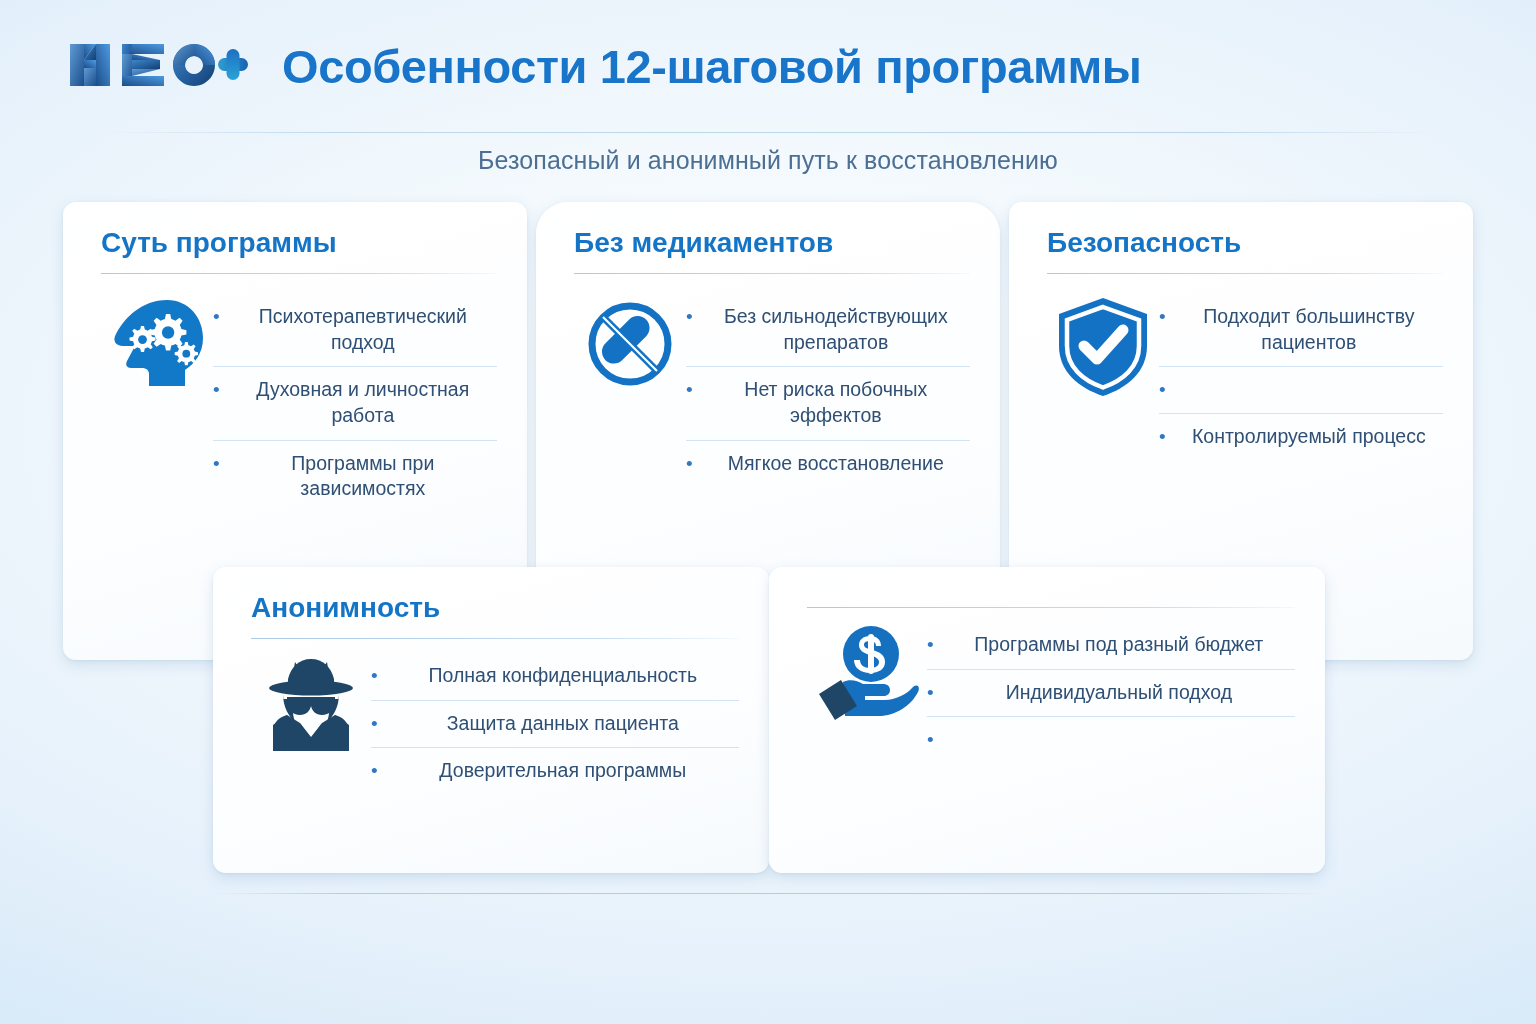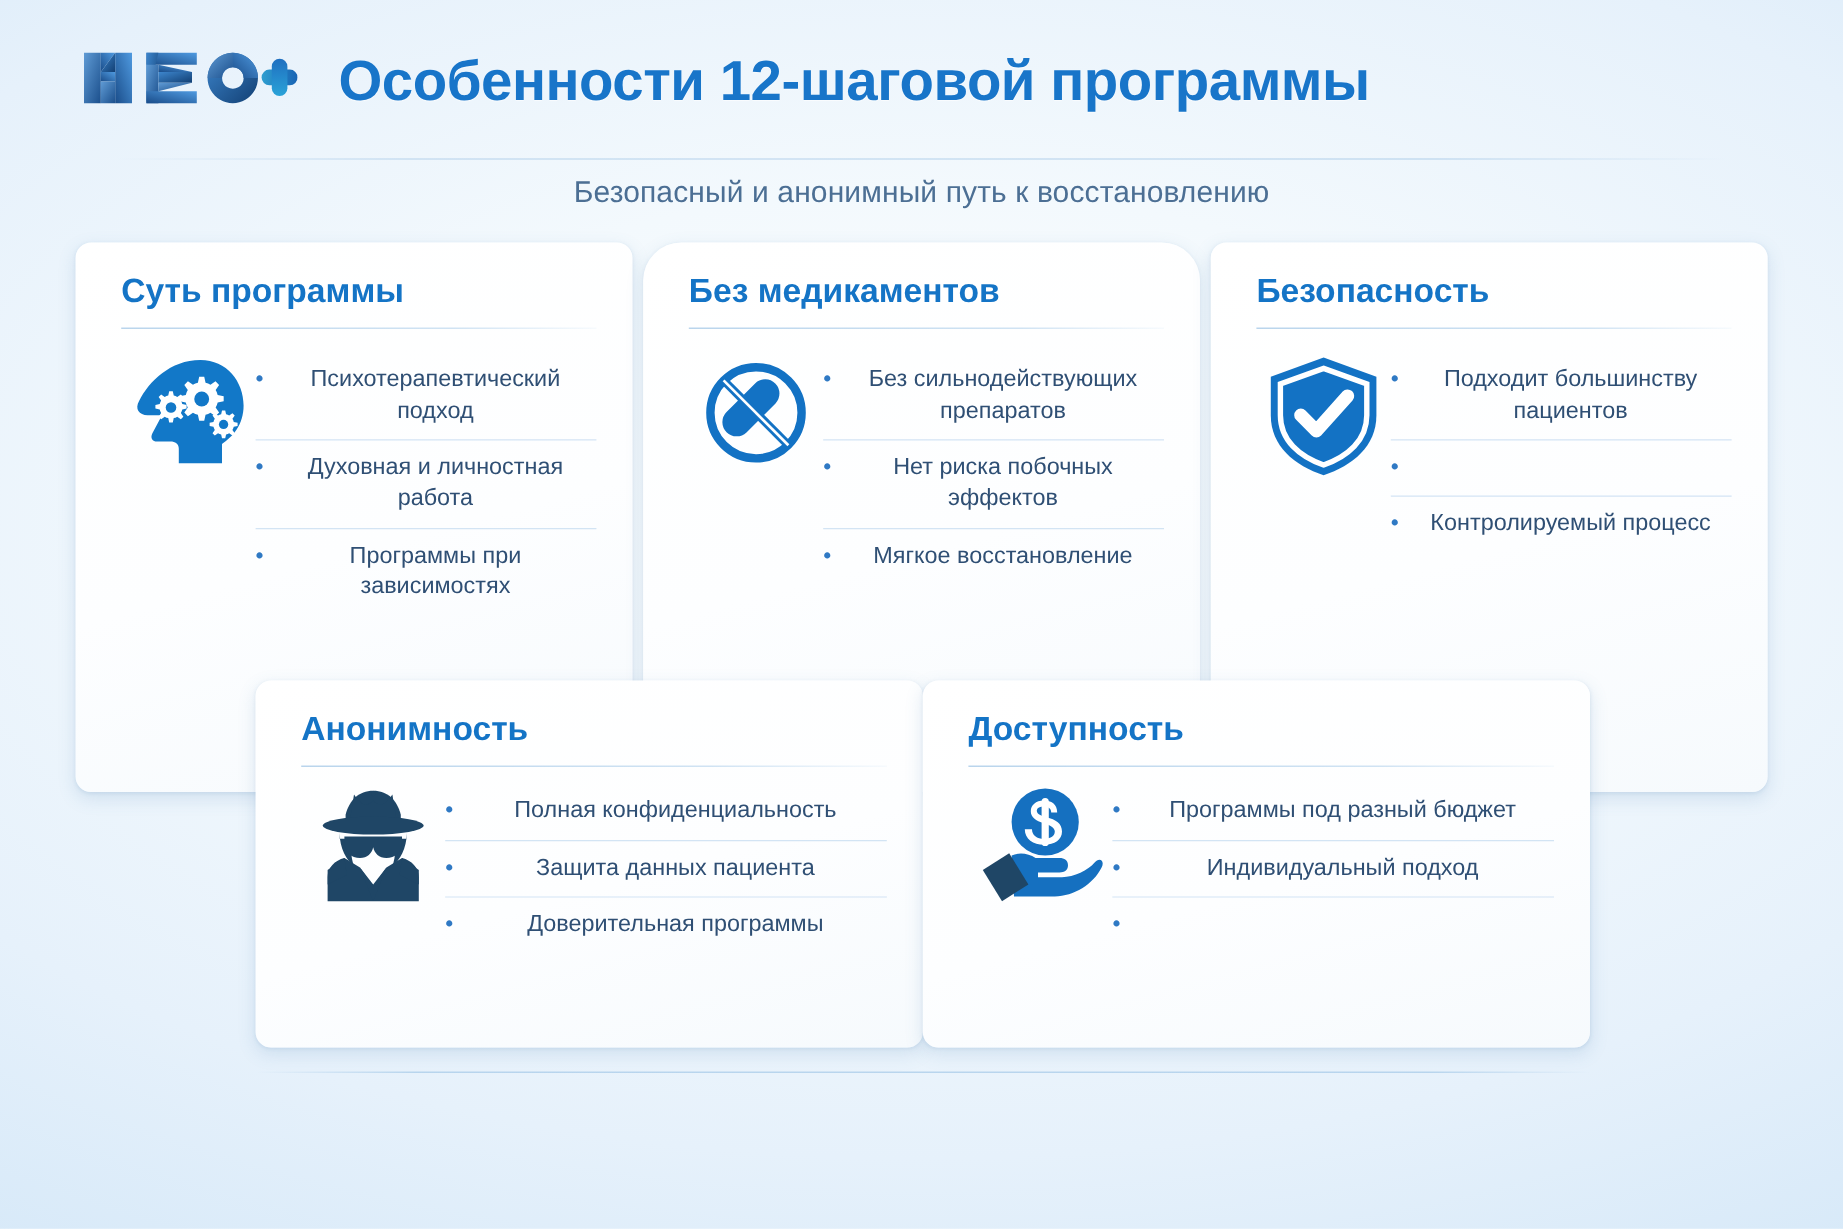--- a/index.html
+++ b/index.html
@@ -349,21 +349,20 @@
       </li>
       <li class="bullet-item">
         <span class="bullet-dot">•</span>
         <span class="bullet-text">Доверительная программы</span>
       </li>
     </ul>
   </div>
 </div>
 
 <div class="card card-row2 c5">
-  <div class="card-title">Доступность</div>
   <div class="card-title-rule"></div>
   <div class="card-body">
     <div class="icon-wrap">
       <svg width="108" height="104" viewBox="0 0 108 104" aria-hidden="true">
 
         <circle cx="58" cy="32" r="28" fill="#1570c0"></circle>
         <g fill="#ffffff">
           <rect x="55" y="12" width="6" height="40" rx="3"></rect>
           <path d="M68 24 C68 17 63 14 57 14 C50 14 46 18 46 23 C46 28 50 31 57 33 C63 35 66 37 66 40 C66 44 62 46 57 46 C51 46 47 43 47 38
                    L41 38 C41 46 48 51 57 51 C66 51 72 47 72 40 C72 33 67 30 59 28 C53 26.5 51 25 51 22.5 C51 20 54 19 57 19 C61 19 63 21 63 24 Z"></path>

